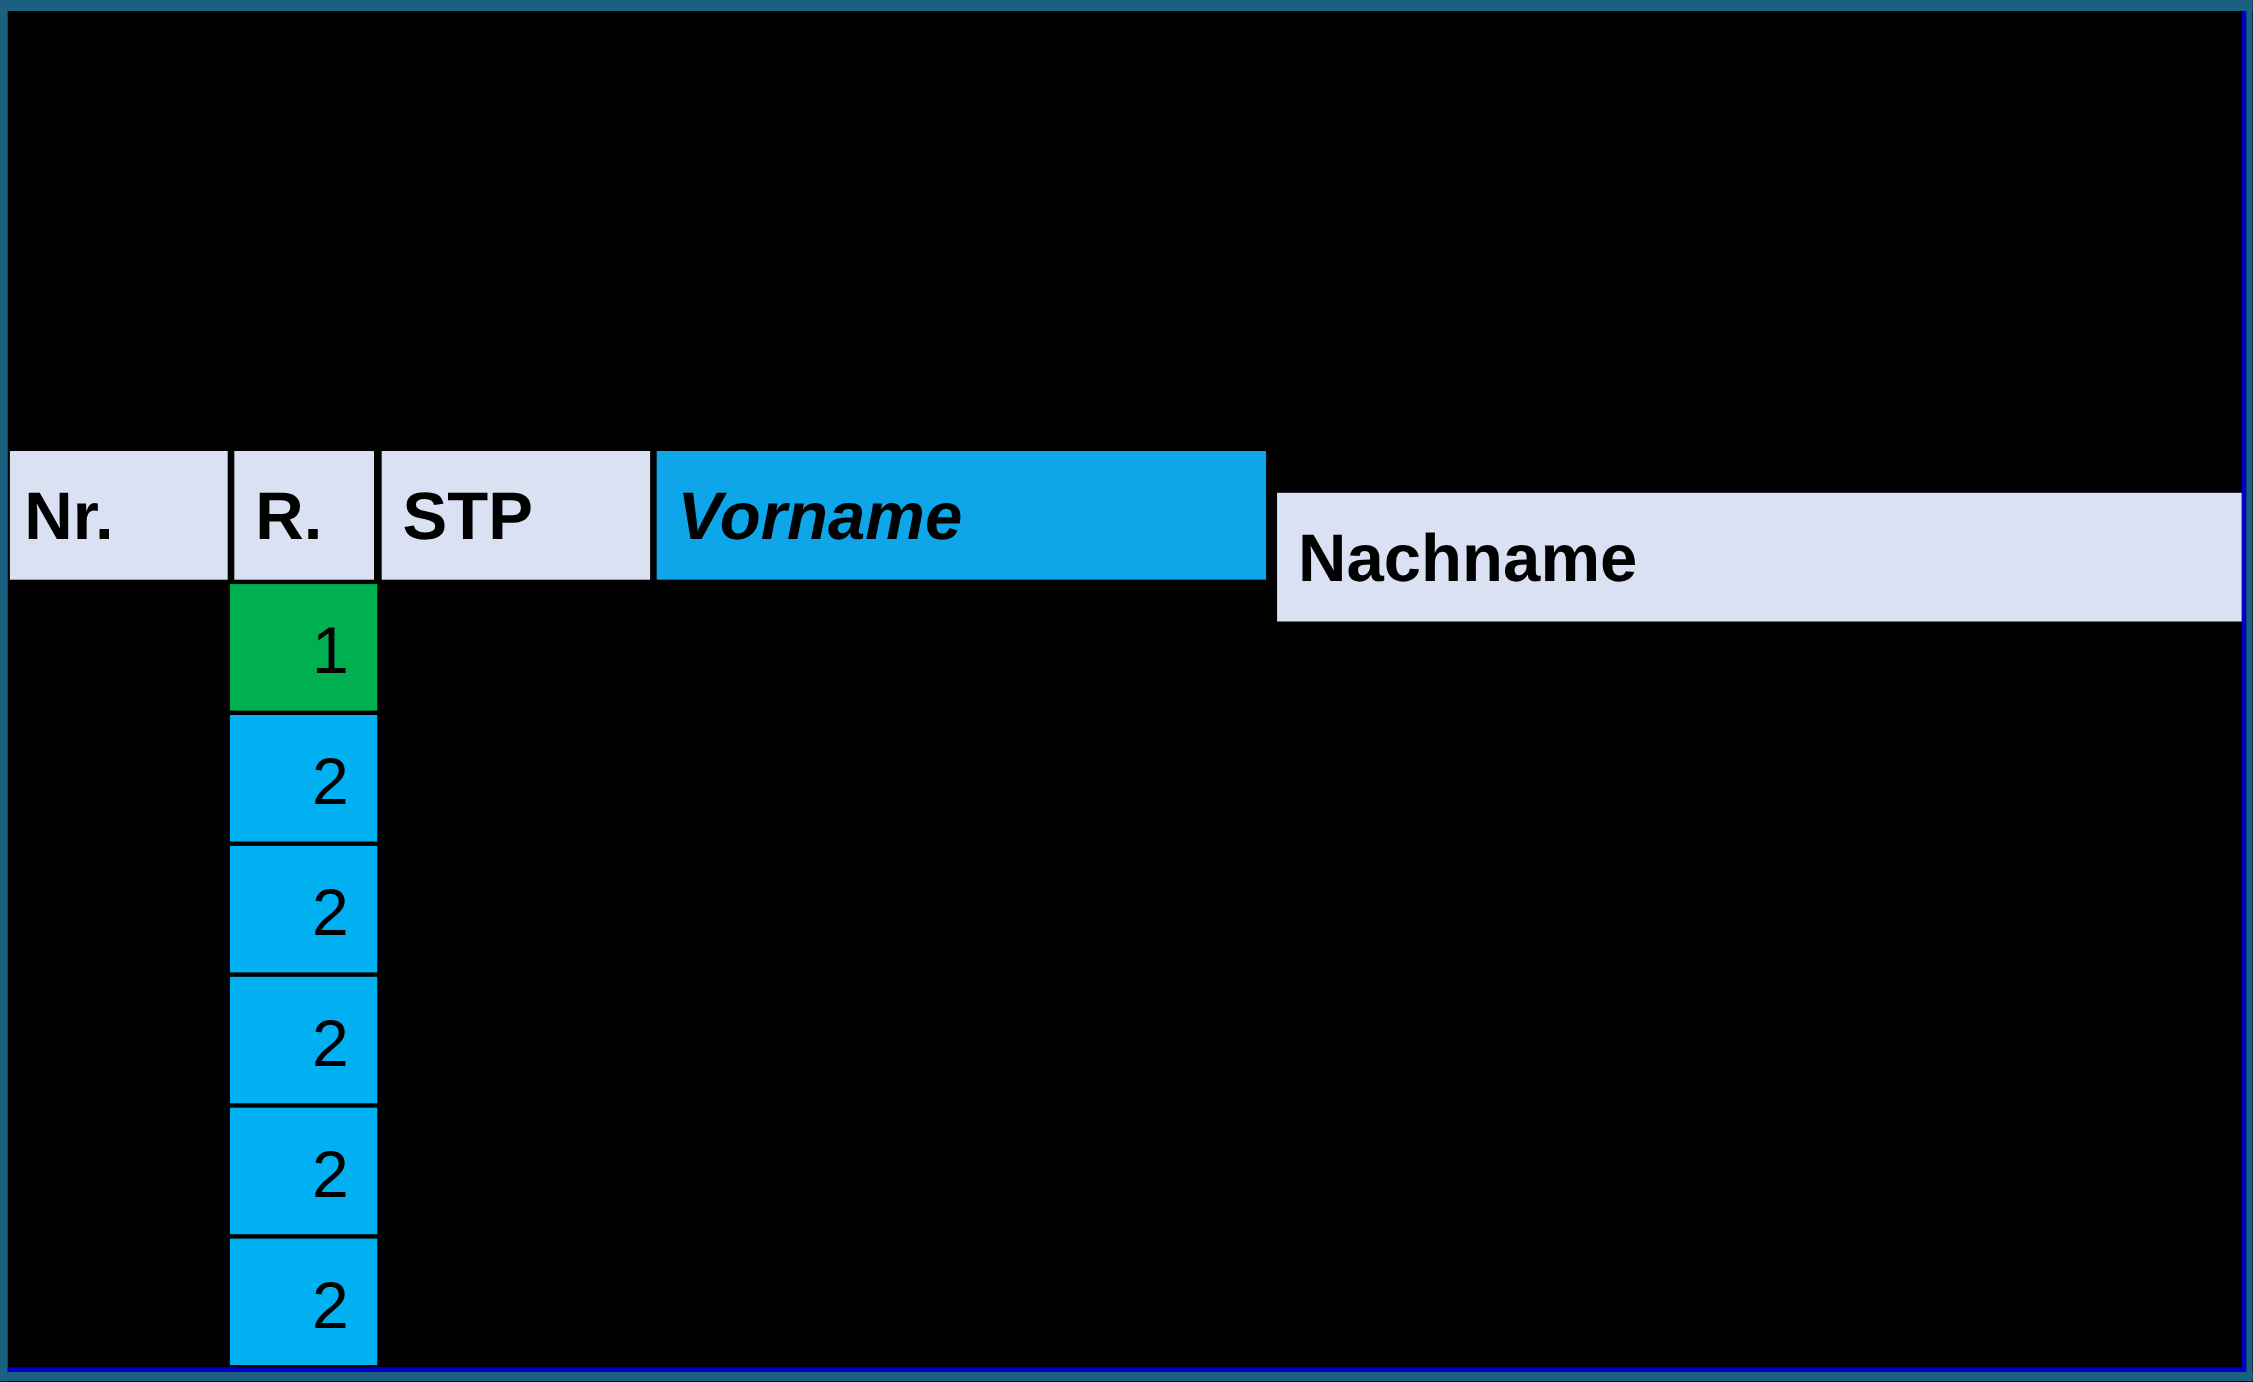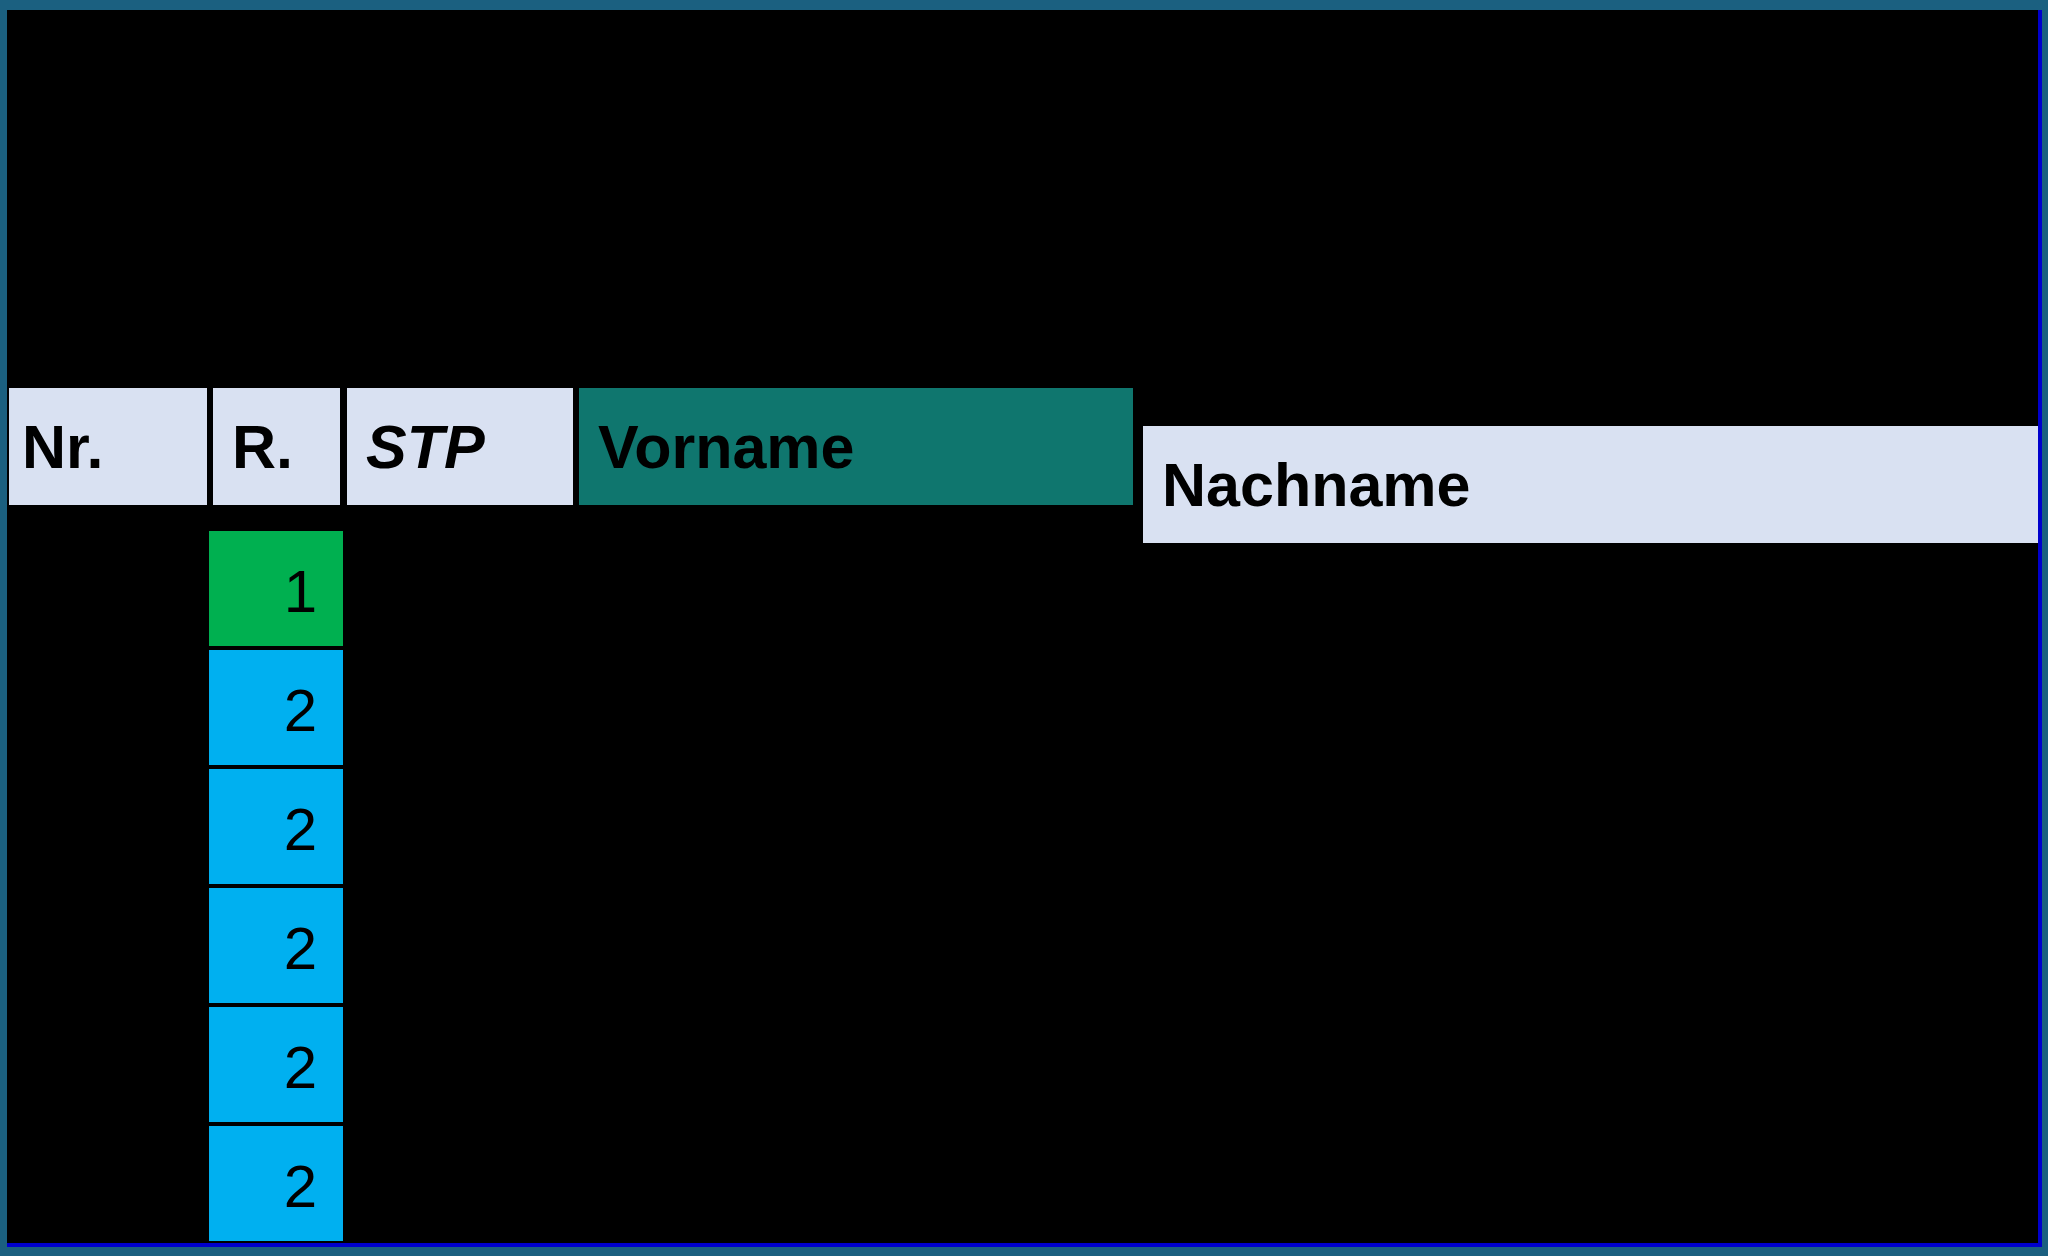--- a/index.html
+++ b/index.html
@@ -25,40 +25,40 @@
 
   
   .accent { position: absolute; }
   .accent-right  { left: 2038px; top: 10px; width: 4px; height: 1237px; }
   .accent-bottom { left: 7px; top: 1243px; width: 2031px; height: 4px; }
 
   
   .header-row {
     position: absolute;
     left: 9px;
-    top: 388px;
+    top: 410px;
     width: 2029px;  
     height: 117px;
     display: flex;
   }
   .header-cell {
     height: 100%;
     box-sizing: border-box;
     display: flex;
     align-items: center;
     padding-left: 19px;
     font-weight: bold;
     font-size: 61px;
     color: #000000;
     white-space: nowrap;
     overflow: hidden;
   }
   .hc-0 { width: 198px; margin-right: 6px; padding-left: 13px; }
   .hc-1 { width: 127px; margin-right: 7px; }
-  .hc-2 { width: 226px; margin-right: 6px; font-style: italic; }
+  .hc-2 { width: 244px; margin-right: 6px; }
   .hc-3 { width: 158px; margin-right: 9px; }
   .hc-4 { width: 554px; margin-right: 10px; }
   .hc-5 { flex: 1; }
 
   
   .rank-col {
     position: absolute;
     left: 209px;
     top: 531px;
     width: 134px;
@@ -79,21 +79,21 @@
 </style>
 </head>
 <body>
 
 <div class="screen" style="background: rgb(0, 0, 0);">
 
   <div class="header-row" id="header-row">
       <div class="header-cell hc-0" style="background: rgb(217, 225, 242); color: rgb(0, 0, 0);">Nr.</div>
       <div class="header-cell hc-1" style="background: rgb(217, 225, 242); color: rgb(0, 0, 0);">R.</div>
       <div class="header-cell hc-2" style="background: rgb(217, 225, 242); color: rgb(0, 0, 0);">STP</div>
-      <div class="header-cell hc-4" style="background: #0f766e; color: rgb(0, 0, 0);">Vorname</div>
+      <div class="header-cell hc-4" style="background: #0ea5e9; color: rgb(0, 0, 0); font-style: italic;">Vorname</div>
       <div class="header-cell hc-5" style="background: rgb(217, 225, 242); color: rgb(0, 0, 0); margin-top: 38px;">Nachname</div>
     </div>
 
   <div class="rank-col" id="rank-col">
       <div class="rank-cell" style="background: rgb(0, 176, 80);">1</div>
       <div class="rank-cell" style="background: rgb(0, 176, 240);">2</div>
       <div class="rank-cell" style="background: rgb(0, 176, 240);">2</div>
       <div class="rank-cell" style="background: rgb(0, 176, 240);">2</div>
       <div class="rank-cell" style="background: rgb(0, 176, 240);">2</div>
       <div class="rank-cell" style="background: rgb(0, 176, 240);">2</div>

